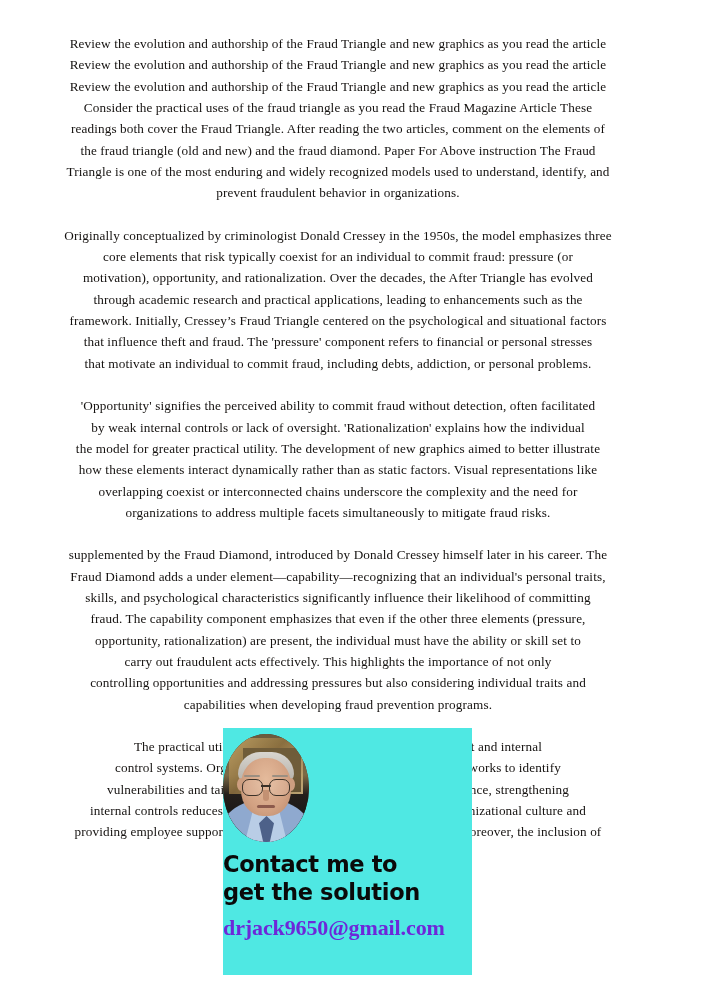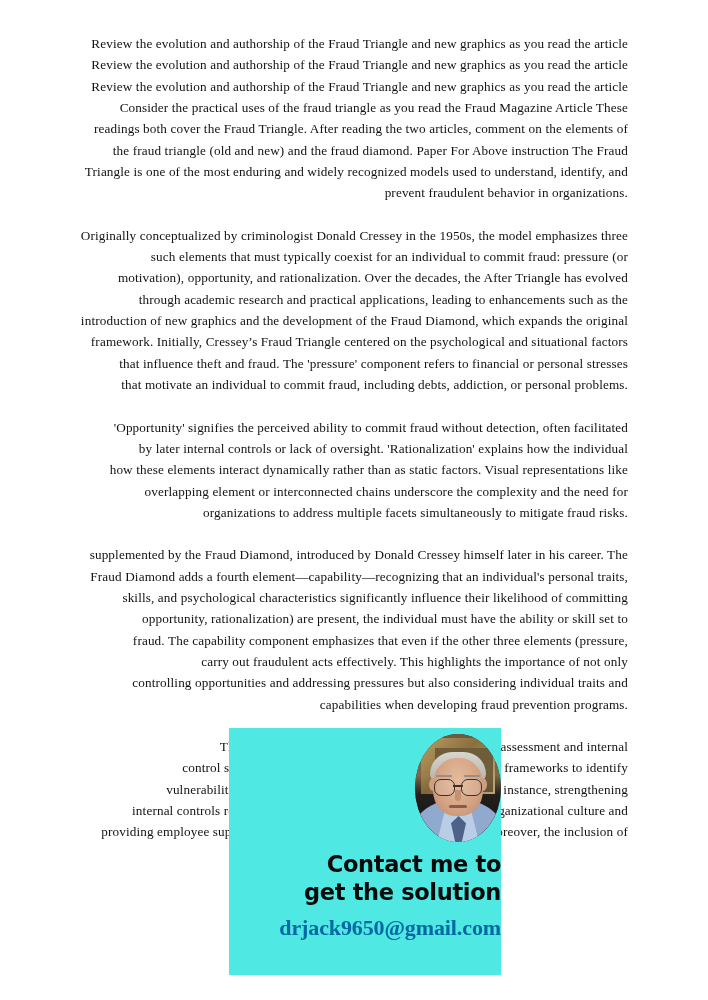--- a/index.html
+++ b/index.html
@@ -22,40 +22,40 @@
     position: absolute;
     left: 48px;
     top: 33px;
     width: 580px;
   }
   .para {
     font-size: 13.2px;
     line-height: 21.35px;
     color: #14110f;
     margin: 0 0 21px 0;
-    text-align: right;
+    text-align: center;
     white-space: normal;
     letter-spacing: 0.01em;
   }
   .para .ln {
     display: block;
     white-space: nowrap;
   }
   
   .contact-overlay {
     position: absolute;
-    left: 229px;
+    left: 223px;
     top: 728px;
-    width: 272px;
+    width: 249px;
     height: 247px;
     background: #4fe8e3;
     z-index: 50;
     display: flex;
     flex-direction: column;
-    align-items: flex-end;
+    align-items: flex-start;
     overflow: hidden;
   }
   .avatar {
     position: relative;
     margin-top: 6px;
     width: 86px;
     height: 108px;
     border-radius: 50% / 50%;
     overflow: hidden;
     background: #3a3126;
@@ -141,21 +141,21 @@
     color: #0a0a0a;
     text-align: center;
     letter-spacing: -0.015em;
   }
   .contact-line.first { margin-top: 8px; }
   .contact-email {
     font-family: "Liberation Serif", "DejaVu Serif", serif;
     font-weight: bold;
     font-size: 22px;
     line-height: 30px;
-    color: #0369a1;
+    color: #6d28d9;
     text-align: center;
     margin-top: 7px;
     letter-spacing: -0.005em;
   }
 </style>
 </head>
 <body>
 
 <div class="page">
 
@@ -167,43 +167,43 @@
       <span class="ln">Review the evolution and authorship of the Fraud Triangle and new graphics as you read the article</span>
       <span class="ln">Consider the practical uses of the fraud triangle as you read the Fraud Magazine Article These</span>
       <span class="ln">readings both cover the Fraud Triangle. After reading the two articles, comment on the elements of</span>
       <span class="ln">the fraud triangle (old and new) and the fraud diamond. Paper For Above instruction The Fraud</span>
       <span class="ln">Triangle is one of the most enduring and widely recognized models used to understand, identify, and</span>
       <span class="ln">prevent fraudulent behavior in organizations.</span>
     </p>
 
     <p class="para">
       <span class="ln">Originally conceptualized by criminologist Donald Cressey in the 1950s, the model emphasizes three</span>
-      <span class="ln">such elements that must typically coexist for an individual to commit fraud: pressure (or</span>
+      <span class="ln">core elements that risk typically coexist for an individual to commit fraud: pressure (or</span>
       <span class="ln">motivation), opportunity, and rationalization. Over the decades, the After Triangle has evolved</span>
       <span class="ln">through academic research and practical applications, leading to enhancements such as the</span>
-      <span class="ln">introduction of new graphics and the development of the Fraud Diamond, which expands the original</span>
       <span class="ln">framework. Initially, Cressey’s Fraud Triangle centered on the psychological and situational factors</span>
       <span class="ln">that influence theft and fraud. The 'pressure' component refers to financial or personal stresses</span>
       <span class="ln">that motivate an individual to commit fraud, including debts, addiction, or personal problems.</span>
     </p>
 
     <p class="para">
       <span class="ln">'Opportunity' signifies the perceived ability to commit fraud without detection, often facilitated</span>
-      <span class="ln">by later internal controls or lack of oversight. 'Rationalization' explains how the individual</span>
+      <span class="ln">by weak internal controls or lack of oversight. 'Rationalization' explains how the individual</span>
+      <span class="ln">the model for greater practical utility. The development of new graphics aimed to better illustrate</span>
       <span class="ln">how these elements interact dynamically rather than as static factors. Visual representations like</span>
-      <span class="ln">overlapping element or interconnected chains underscore the complexity and the need for</span>
+      <span class="ln">overlapping coexist or interconnected chains underscore the complexity and the need for</span>
       <span class="ln">organizations to address multiple facets simultaneously to mitigate fraud risks.</span>
     </p>
 
     <p class="para">
       <span class="ln">supplemented by the Fraud Diamond, introduced by Donald Cressey himself later in his career. The</span>
-      <span class="ln">Fraud Diamond adds a fourth element—capability—recognizing that an individual's personal traits,</span>
+      <span class="ln">Fraud Diamond adds a under element—capability—recognizing that an individual's personal traits,</span>
       <span class="ln">skills, and psychological characteristics significantly influence their likelihood of committing</span>
+      <span class="ln">fraud. The capability component emphasizes that even if the other three elements (pressure,</span>
       <span class="ln">opportunity, rationalization) are present, the individual must have the ability or skill set to</span>
-      <span class="ln">fraud. The capability component emphasizes that even if the other three elements (pressure,</span>
       <span class="ln">carry out fraudulent acts effectively. This highlights the importance of not only</span>
       <span class="ln">controlling opportunities and addressing pressures but also considering individual traits and</span>
       <span class="ln">capabilities when developing fraud prevention programs.</span>
     </p>
 
     <p class="para">
       <span class="ln">The practical utility of these models extends to risk assessment and internal</span>
       <span class="ln">control systems. Organizations can apply these models and frameworks to identify</span>
       <span class="ln">vulnerabilities and tailor their fraud prevention strategies. For instance, strengthening</span>
       <span class="ln">internal controls reduces opportunities, while fostering an ethical organizational culture and</span>

